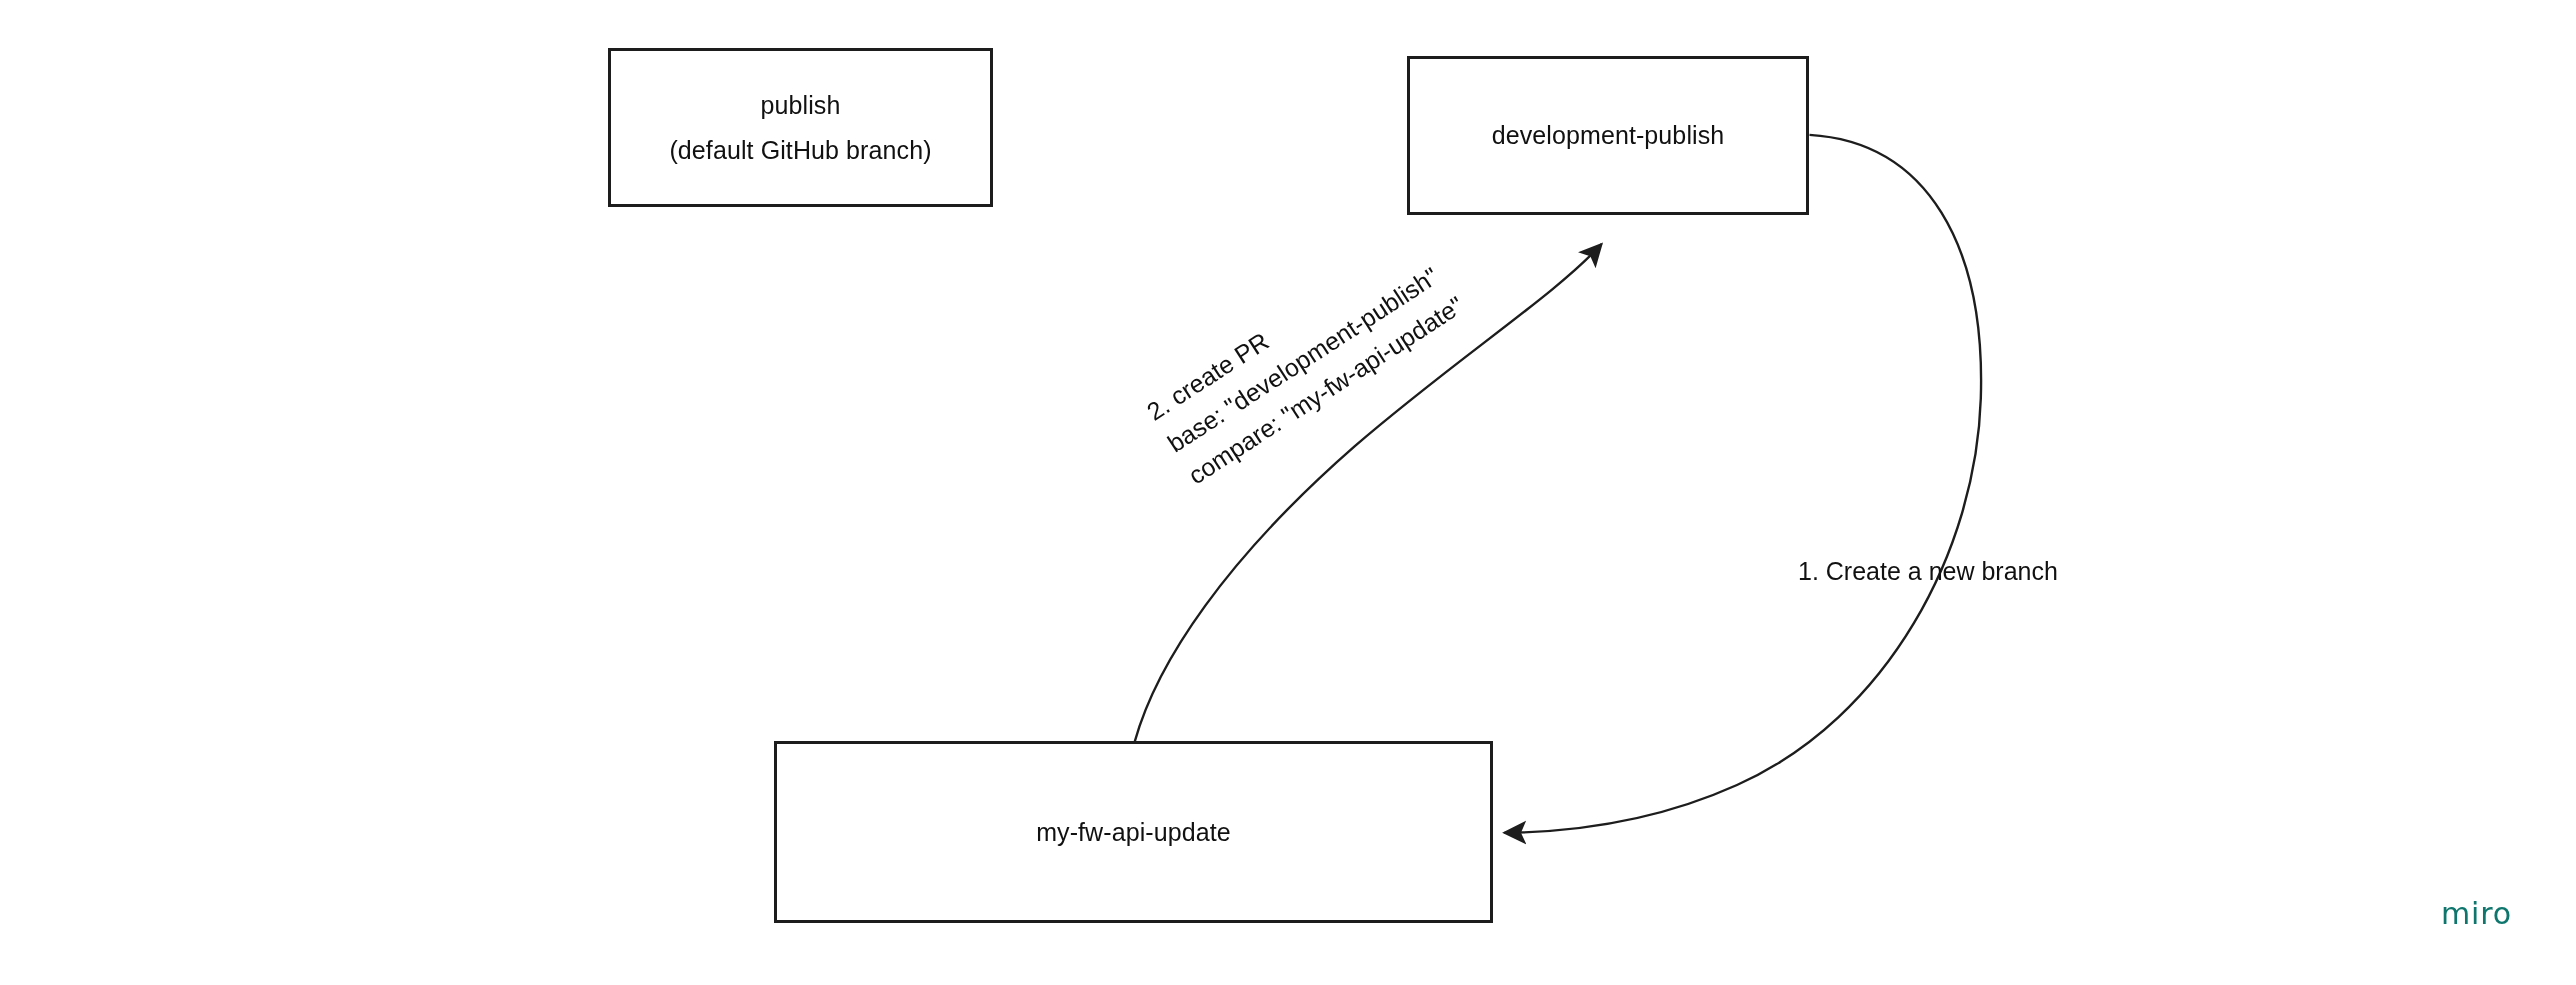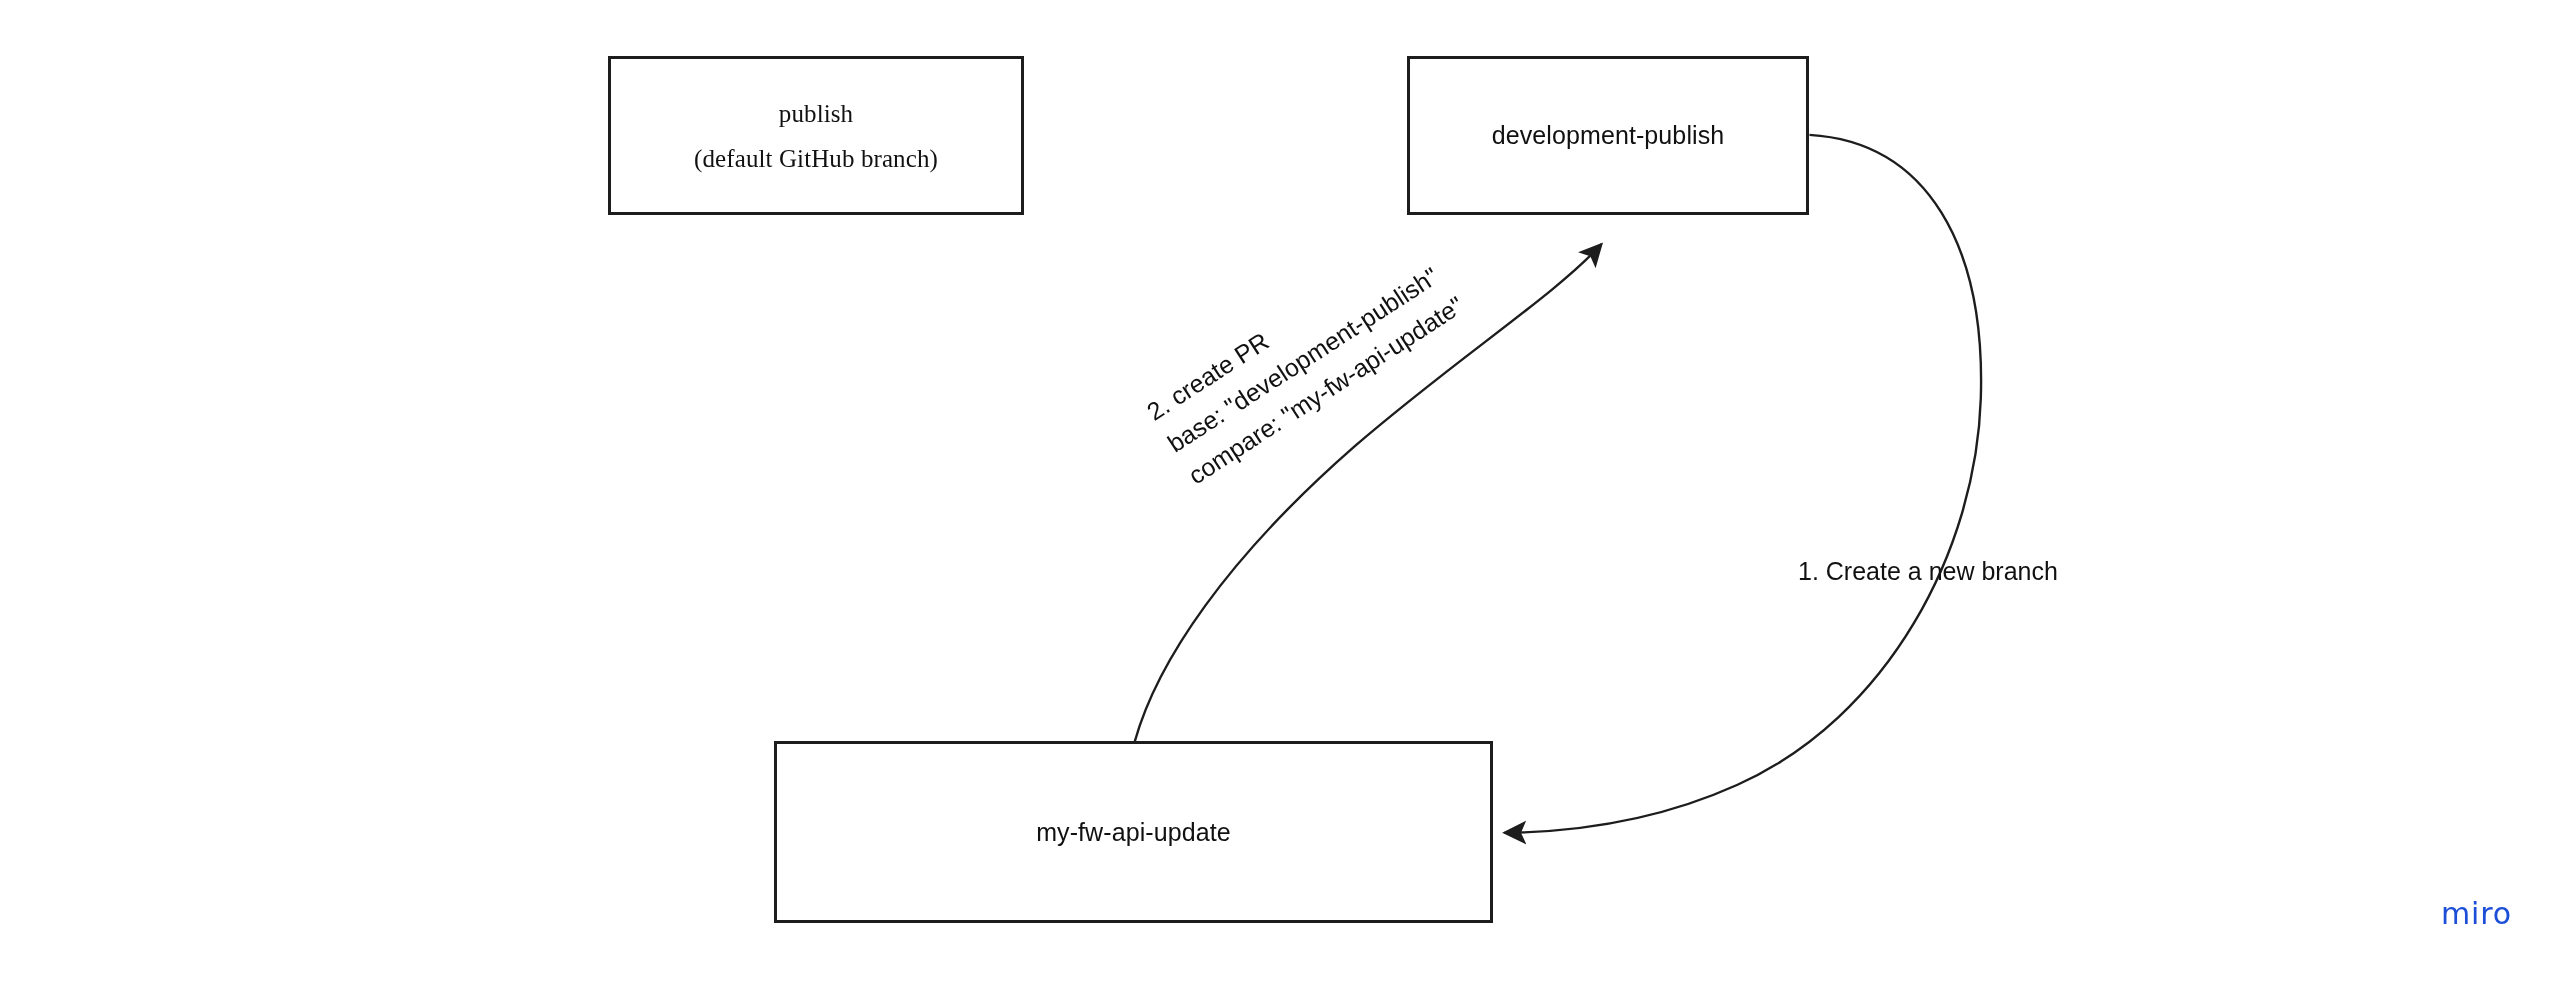--- a/index.html
+++ b/index.html
@@ -48,24 +48,23 @@
   .node-label {
     font-size: 25px;
     line-height: 45px;
     color: #111111;
     letter-spacing: 0.1px;
     white-space: pre-line;
   }
 
   #node-publish {
     left: 608px;
-    top: 56px;
-    width: 416px;
+    top: 48px;
+    width: 385px;
     height: 159px;
-    font-family: Liberation Serif, serif;
   }
   #node-development-publish {
     left: 1407px;
     top: 56px;
     width: 402px;
     height: 159px;
   }
   #node-my-fw-api-update {
     left: 774px;
     top: 741px;
@@ -98,21 +97,21 @@
     line-height: 38px;
   }
 
   
   #miro-watermark {
     position: absolute;
     left: 2441px;
     top: 896px;
     font-size: 30px;
     letter-spacing: 0.8px;
-    color: #1d4ed8;
+    color: #0f766e;
     font-family: "DejaVu Sans", sans-serif;
     font-weight: 400;
   }
 </style>
 </head>
 <body>
 
 <div id="canvas">
 
   <svg id="connectors" viewBox="0 0 3233 1237" width="2576" height="986" xmlns="http://www.w3.org/2000/svg">

